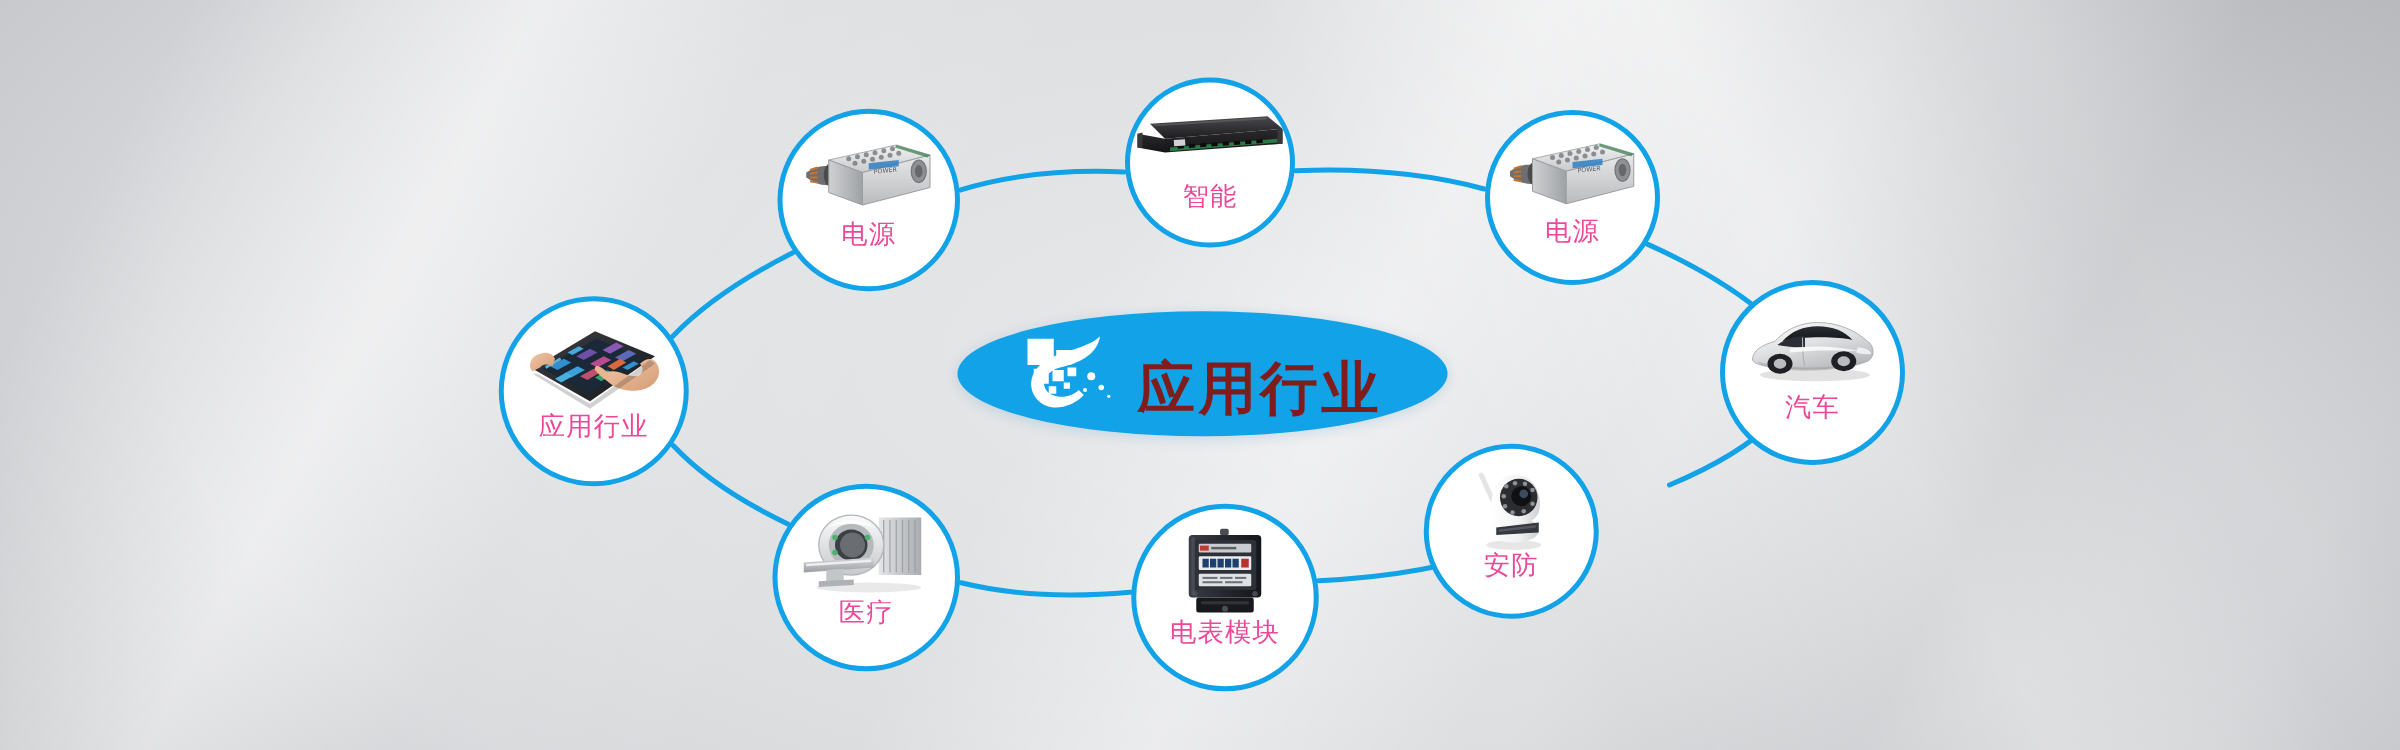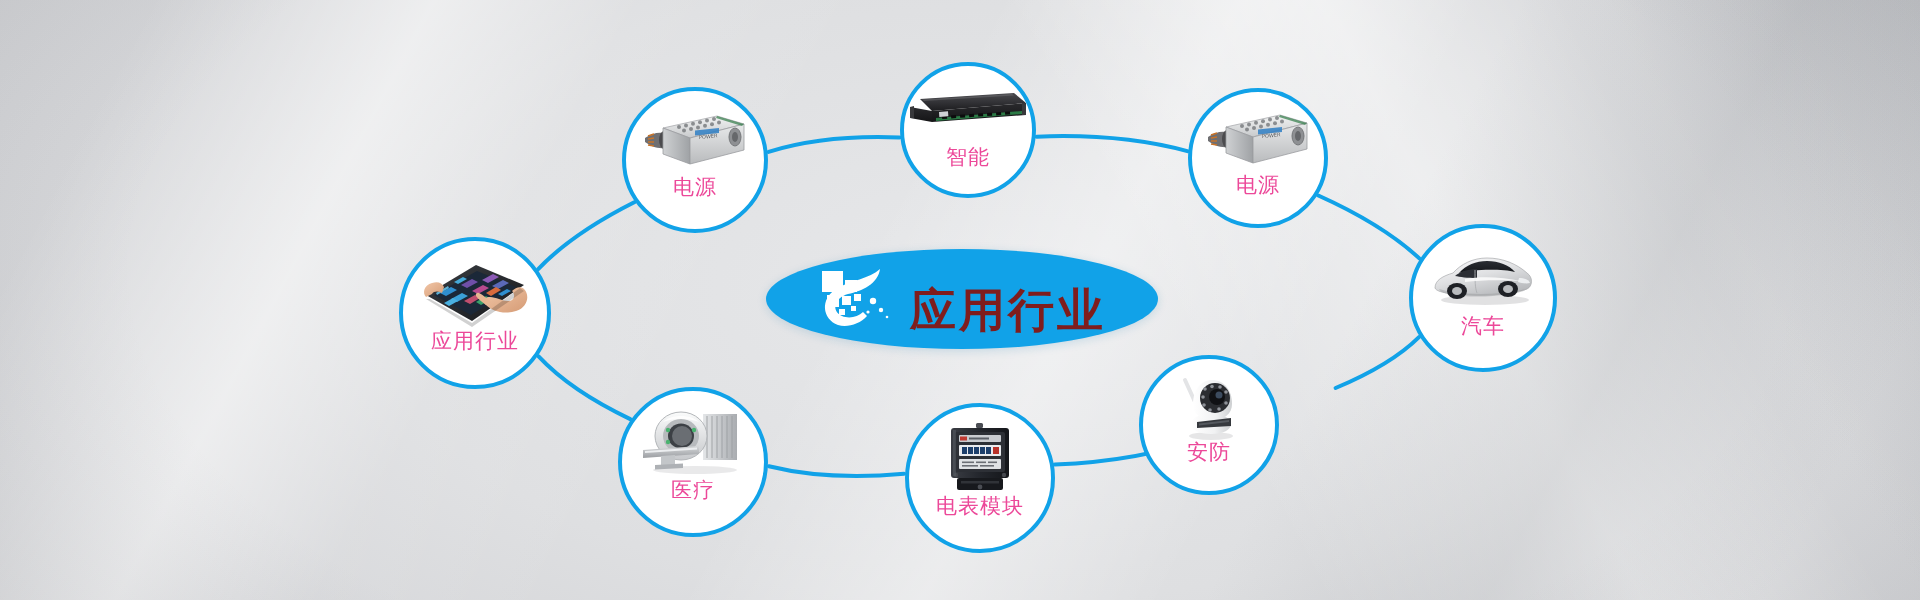--- a/index.html
+++ b/index.html
@@ -326,21 +326,21 @@
     <text x="56" y="37" font-size="5" fill="#5a5c5f" font-family="DejaVu Sans, sans-serif" transform="skewY(-6)">POWER</text>
 
     <ellipse cx="92" cy="29" rx="6" ry="9" fill="#8e9093" stroke="#75777a" stroke-width="1"></ellipse>
     <ellipse cx="92" cy="29" rx="3" ry="5" fill="#66686b"></ellipse>
 
     <path d="M74 8 L 101 16 L 99 18 L 73 10 Z" fill="#2f7a46" opacity="0.7"></path>
   </svg>
 </div>
         <div class="node-label" style="top: 79px;">电源</div>
       </div>
-      <div class="node" style="left: 1409px; top: 224px; width: 148px; height: 148px; border: 4px solid rgb(17, 162, 232);">
+      <div class="node" style="left: 1376px; top: 224px; width: 148px; height: 148px; border: 4px solid rgb(17, 162, 232);">
         <div class="node-art" style="top: 19px; height: 59px;">
   <svg class="car" viewBox="0 0 108 58" aria-hidden="true">
     <defs>
       <linearGradient id="cg1" x1="0.1" y1="0" x2="0.7" y2="1">
         <stop offset="0" stop-color="#fbfbfc"></stop>
                 <stop offset="0.5" stop-color="#dfe0e2"></stop>
         <stop offset="1" stop-color="#b6b8bb"></stop>
       </linearGradient>
       <linearGradient id="cg2" x1="0" y1="0" x2="0" y2="1">
         <stop offset="0" stop-color="#2a2d33"></stop>

